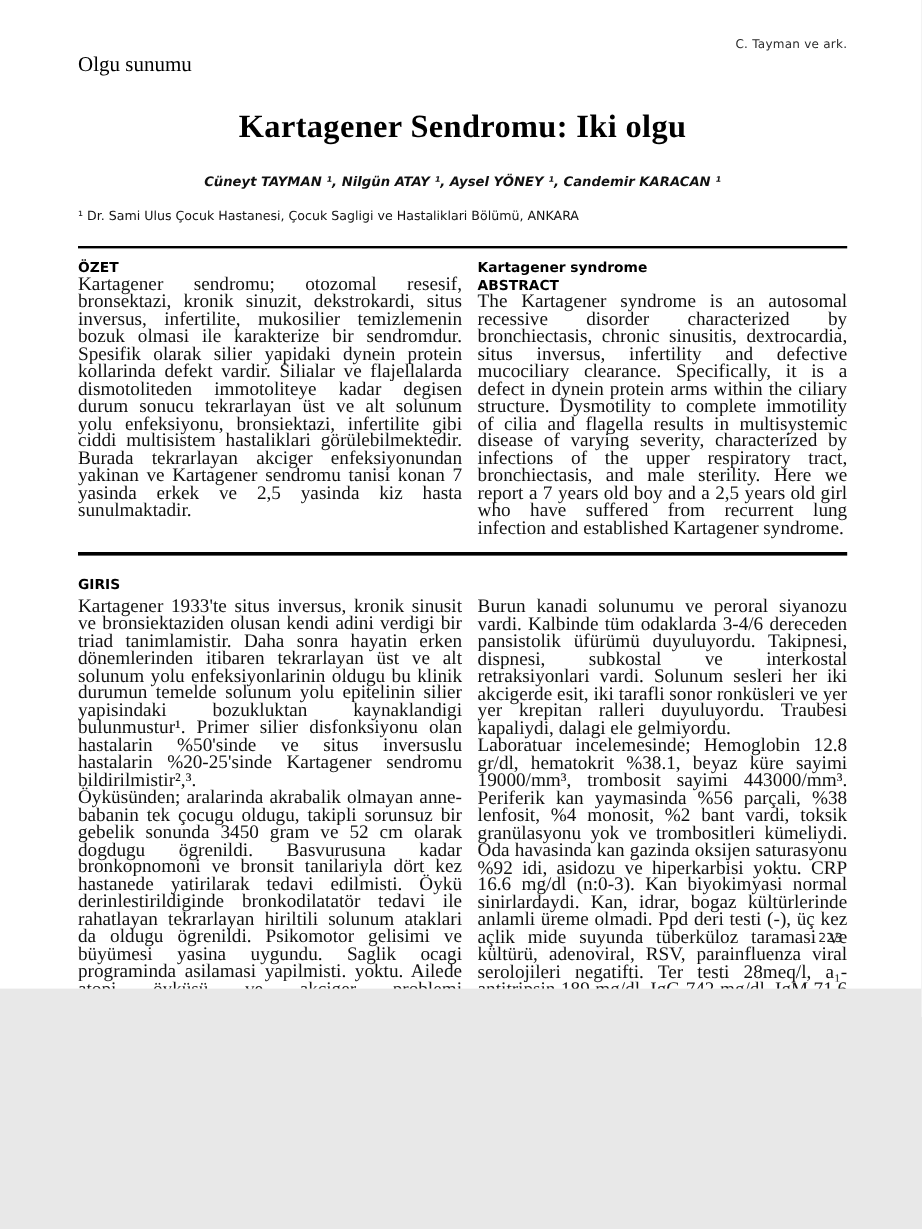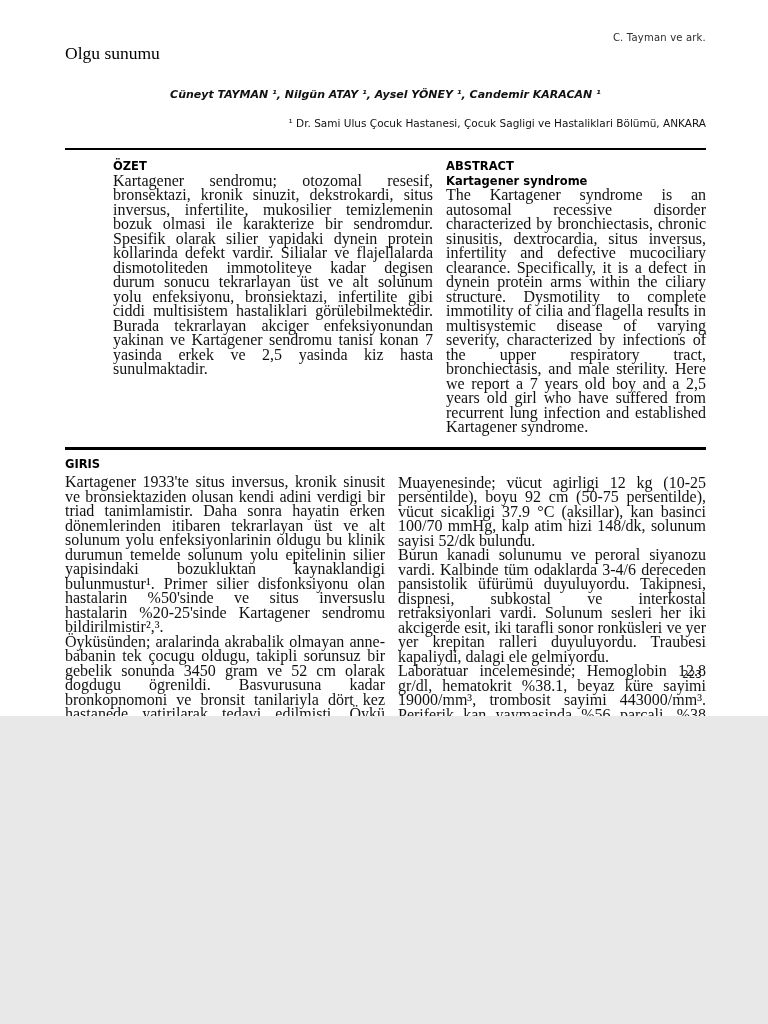--- a/index.html
+++ b/index.html
@@ -1,20 +1,20 @@
 <!DOCTYPE html>
 <html><head>
 <meta charset="utf-8">
 <style>
   * { margin: 0; padding: 0; box-sizing: border-box; }
   html, body { background: #e8e8e8; }
   .page {
     position: relative;
     width: 768px;
-    height: 716px;
+    height: 824px;
     margin: 0 auto;
     background: #ffffff;
     color: #1a1a1a;
     font-family: "DejaVu Sans", sans-serif;
     overflow: hidden;
   }
   .content { padding: 0 62px 0 65px; }
 
   .running-head {
     margin-top: 32px;
@@ -40,58 +40,58 @@
   .authors {
     margin-top: 24px;
     text-align: center;
     font-size: 11px;
     font-weight: bold;
     font-style: italic;
     color: #111;
   }
   .affiliation {
     margin-top: 16px;
-    text-align: right;
+    text-align: left;
     font-size: 10.5px;
     color: #111;
   }
   .rule-thin {
     margin-top: 19px;
     border: 0;
     border-top: 2px solid #000;
   }
   .rule-thick {
     margin-top: 12px;
     border: 0;
     border-top: 3px solid #000;
   }
 
   .two-col { display: flex; gap: 13px; }
   .col-left  { flex: 0 0 320px; }
   .col-right { flex: 1; }
 
-  .abstract-row { margin-top: 9px; margin-left: 48px; }
+  .abstract-row { margin-top: 9px; }
 
   .sec-heading {
     font-size: 11.5px;
     font-weight: bold;
     line-height: 14.5px;
     color: #000;
   }
   .body-text {
     font-size: 16px;
     line-height: 14.5px;
     text-align: justify;
     color: #111;
     font-family: Liberation Serif, serif;
   }
   .keywords { margin-top: 14px; }
   .bold-lead { font-weight: bold; color: #000; }
 
-  .main-row { margin-top: 7px; }
+  .main-row { margin-top: 17px; }
   .main-row .col-right { padding-top: 19px; }
 
   .giris-para { margin-top: 4px; }
   .olgu-heading { margin-top: 21px; margin-bottom: 13px; }
 
   .page-number {
     position: absolute;
     right: 66px;
     bottom: 36px;
     font-size: 10.5px;
@@ -101,54 +101,54 @@
 </head>
 <body>
 
 <div class="page">
   <div class="content">
 
     <div class="running-head">C. Tayman ve ark.</div>
 
     <div class="article-type">Olgu sunumu</div>
 
+    <h1 class="title">Kartagener Sendromu: Iki olgu</h1>
 
     <div class="authors">Cüneyt TAYMAN ¹, Nilgün ATAY ¹, Aysel YÖNEY ¹, Candemir KARACAN ¹</div>
 
     <div class="affiliation">¹ Dr. Sami Ulus Çocuk Hastanesi, Çocuk Sagligi ve Hastaliklari Bölümü, ANKARA</div>
 
     <hr class="rule-thin">
 
     <div class="two-col abstract-row">
 
       <div class="col-left">
         <div class="sec-heading">ÖZET</div>
         <p class="body-text">Kartagener sendromu; otozomal resesif, bronsektazi, kronik sinuzit, dekstrokardi, situs inversus, infertilite, mukosilier temizlemenin bozuk olmasi ile karakterize bir sendromdur. Spesifik olarak silier yapidaki dynein protein kollarinda defekt vardir. Silialar ve flajellalarda dismotoliteden immotoliteye kadar degisen durum sonucu tekrarlayan üst ve alt solunum yolu enfeksiyonu, bronsiektazi, infertilite gibi ciddi multisistem hastaliklari görülebilmektedir. Burada tekrarlayan akciger enfeksiyonundan yakinan ve Kartagener sendromu tanisi konan 7 yasinda erkek ve 2,5 yasinda kiz hasta sunulmaktadir.</p>
       </div>
 
       <div class="col-right">
+        <div class="sec-heading">Kartagener syndrome</div>
         <div class="sec-heading">ABSTRACT</div>
-        <div class="sec-heading">Kartagener syndrome</div>
         <p class="body-text">The Kartagener syndrome is an autosomal recessive disorder characterized by bronchiectasis, chronic sinusitis, dextrocardia, situs inversus, infertility and defective mucociliary clearance. Specifically, it is a defect in dynein protein arms within the ciliary structure. Dysmotility to complete immotility of cilia and flagella results in multisystemic disease of varying severity, characterized by infections of the upper respiratory tract, bronchiectasis, and male sterility. Here we report a 7 years old boy and a 2,5 years old girl who have suffered from recurrent lung infection and established Kartagener syndrome.</p>
       </div>
 
     </div>
 
     <hr class="rule-thick">
 
     <div class="two-col main-row">
 
       <div class="col-left">
         <div class="sec-heading">GIRIS</div>
         <p class="body-text giris-para">Kartagener 1933'te situs inversus, kronik sinusit ve bronsiektaziden olusan kendi adini verdigi bir triad tanimlamistir. Daha sonra hayatin erken dönemlerinden itibaren tekrarlayan üst ve alt solunum yolu enfeksiyonlarinin oldugu bu klinik durumun temelde solunum yolu epitelinin silier yapisindaki bozukluktan kaynaklandigi bulunmustur¹. Primer silier disfonksiyonu olan hastalarin %50'sinde ve situs inversuslu hastalarin %20-25'sinde Kartagener sendromu bildirilmistir²,³.</p>
         <p class="body-text">Öyküsünden; aralarinda akrabalik olmayan anne-babanin tek çocugu oldugu, takipli sorunsuz bir gebelik sonunda 3450 gram ve 52 cm olarak dogdugu ögrenildi. Basvurusuna kadar bronkopnomoni ve bronsit tanilariyla dört kez hastanede yatirilarak tedavi edilmisti. Öykü derinlestirildiginde bronkodilatatör tedavi ile rahatlayan tekrarlayan hiriltili solunum ataklari da oldugu ögrenildi. Psikomotor gelisimi ve büyümesi yasina uygundu. Saglik ocagi programinda asilamasi yapilmisti. yoktu. Ailede atopi öyküsü ve akciger problemi tanimlanmiyordu.</p>
       </div>
 
       <div class="col-right">
-        <p class="body-text">Muayenesinde; vücut agirligi 12 kg (10-25 persentilde), boyu 92 cm (50-75 persentilde), vücut sicakligi 37.9 °C (aksillar), kan basinci 100/70 mmHg, kalp atim hizi 148/dk, solunum sayisi 52/dk bulundu.</p>
         <p class="body-text">Burun kanadi solunumu ve peroral siyanozu vardi. Kalbinde tüm odaklarda 3-4/6 dereceden pansistolik üfürümü duyuluyordu. Takipnesi, dispnesi, subkostal ve interkostal retraksiyonlari vardi. Solunum sesleri her iki akcigerde esit, iki tarafli sonor ronküsleri ve yer yer krepitan ralleri duyuluyordu. Traubesi kapaliydi, dalagi ele gelmiyordu.</p>
         <p class="body-text">Laboratuar incelemesinde; Hemoglobin 12.8 gr/dl, hematokrit %38.1, beyaz küre sayimi 19000/mm³, trombosit sayimi 443000/mm³. Periferik kan yaymasinda %56 parçali, %38 lenfosit, %4 monosit, %2 bant vardi, toksik granülasyonu yok ve trombositleri kümeliydi. Oda havasinda kan gazinda oksijen saturasyonu %92 idi, asidozu ve hiperkarbisi yoktu. CRP 16.6 mg/dl (n:0-3). Kan biyokimyasi normal sinirlardaydi. Kan, idrar, bogaz kültürlerinde anlamli üreme olmadi. Ppd deri testi (-), üç kez açlik mide suyunda tüberküloz taramasi ve kültürü, adenoviral, RSV, parainfluenza viral serolojileri negatifti. Ter testi 28meq/l, a₁-antitripsin 189 mg/dl, IgG 742 mg/dl, IgM 71.6 mg/dl, IgA 38.3 mg/dl, IgE 18.4 mg/dl, C₃ 0.77 mg/dl, C₄ 0.07 mg/dl olup normal sinirlardaydi. Gastroözefageal reflü sintigrafisi normal bulundu.</p>
       </div>
 
     </div>
 
   </div>
 
   <div class="page-number">223</div>
 </div>

